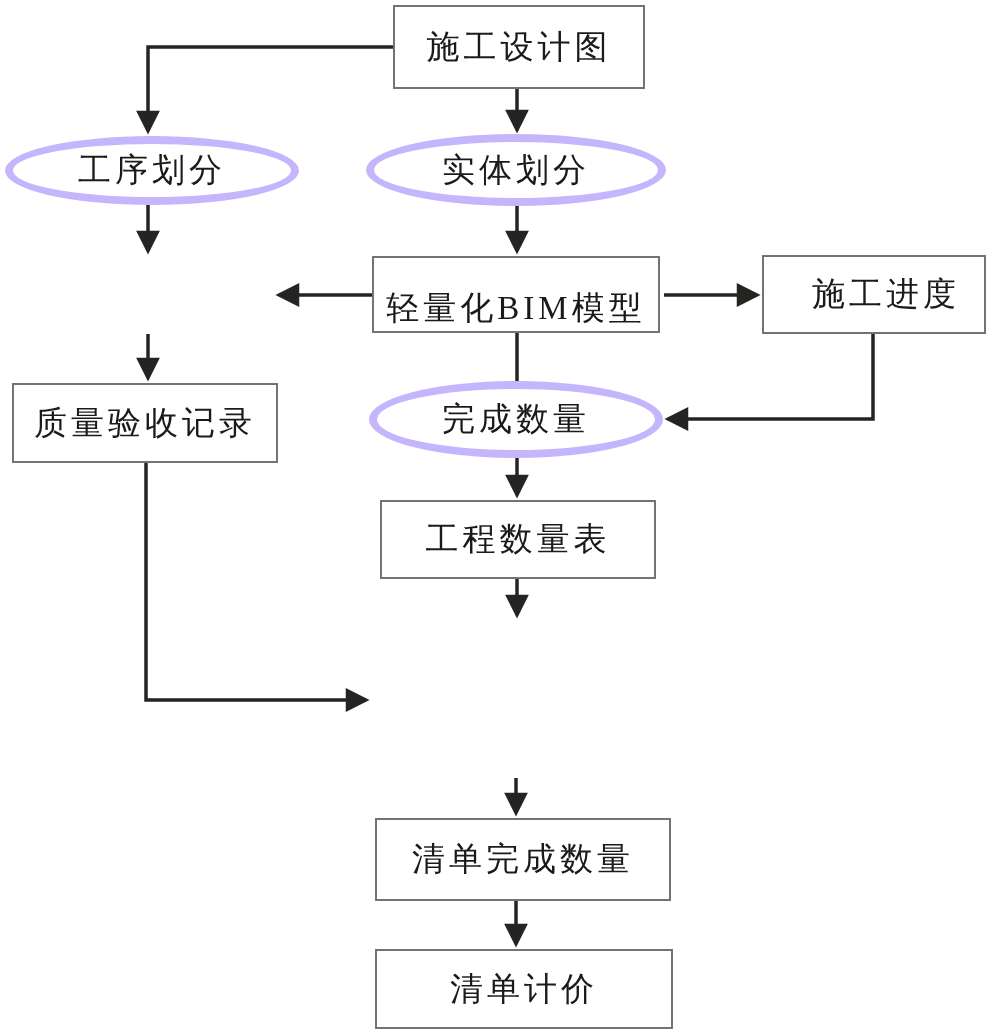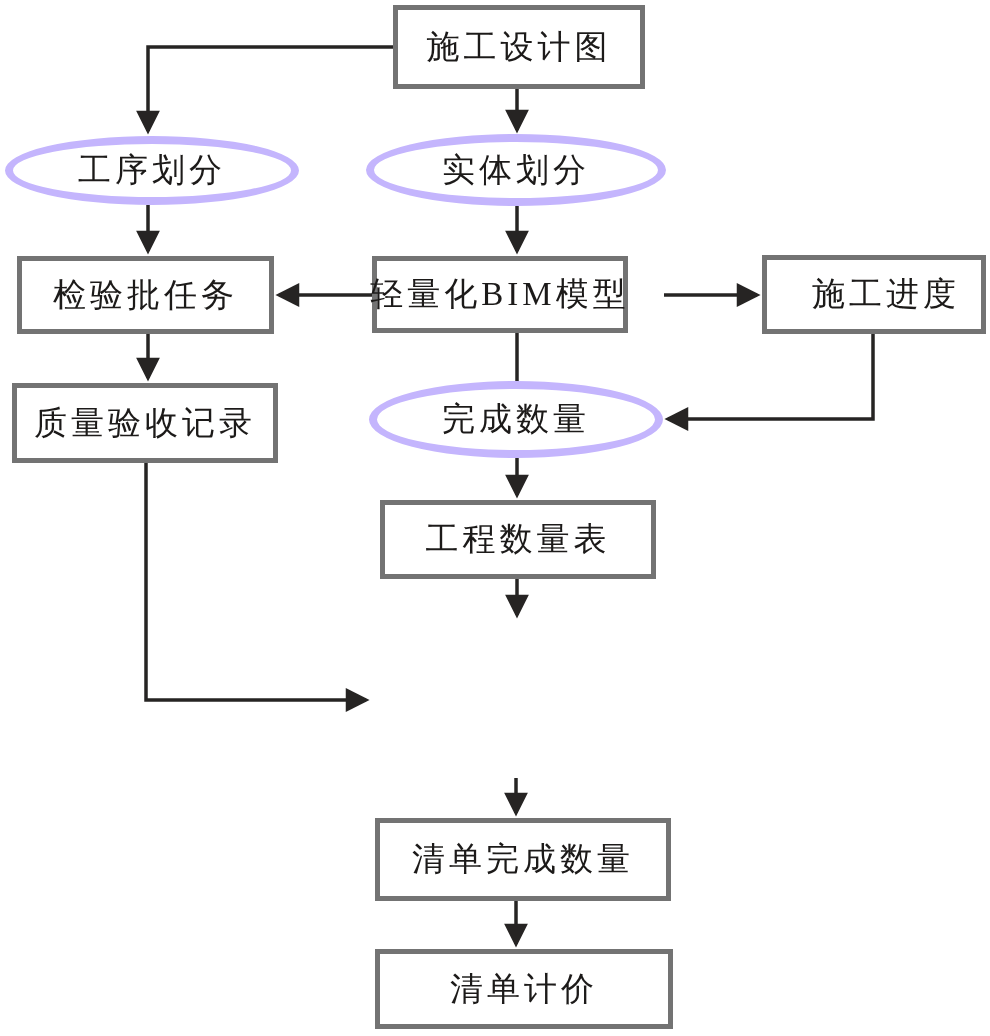--- a/index.html
+++ b/index.html
@@ -31,33 +31,33 @@
     align-items: center;
     justify-content: center;
     z-index: 2;
     color: #1c1a19;
     font-size: 33px;
     letter-spacing: 4px;
     white-space: nowrap;
     text-align: center;
   }
   .node.rect {
-    border: 5px solid #737373;
+    border: 2px solid #737373;
   }
   .node.ellipse {
     border: 8px solid #c4b5fd;
     border-radius: 50%;
   }
 
   
   #n-design               { left: 393px; top: 5px;   width: 252px; height: 84px;  }
   #n-process-division     { left: 5px;   top: 136px; width: 294px; height: 69px;  }
   #n-entity-division      { left: 366px; top: 134px; width: 300px; height: 72px;  }
   #n-inspection-batch     { left: 17px;  top: 256px; width: 257px; height: 78px;  }
-  #n-bim-model            { left: 372px; top: 256px; width: 256px; height: 77px;  }
+  #n-bim-model            { left: 372px; top: 256px; width: 288px; height: 77px; align-items: flex-end;  }
   #n-construction-progress{ left: 762px; top: 255px; width: 224px; height: 79px; padding-left: 24px;  }
   #n-quality-record       { left: 12px;  top: 383px; width: 266px; height: 80px;  }
   #n-completed-quantity   { left: 369px; top: 381px; width: 294px; height: 77px;  }
   #n-quantity-table       { left: 380px; top: 500px; width: 276px; height: 79px;  }
   #n-acceptance-quantity  { left: 371px; top: 620px; width: 290px; height: 158px; }
   #n-list-completed       { left: 375px; top: 818px; width: 296px; height: 83px;  }
   #n-list-pricing         { left: 375px; top: 949px; width: 298px; height: 80px;  }
 
   .edge {
     fill: none;
@@ -98,23 +98,20 @@
   </div>
 
   <div class="node ellipse" id="n-process-division">
     <span>工序划分</span>
   </div>
 
   <div class="node ellipse" id="n-entity-division">
     <span>实体划分</span>
   </div>
 
-  <div class="node rect" id="n-inspection-batch">
-    <span>检验批任务</span>
-  </div>
 
   <div class="node rect" id="n-bim-model">
     <span>轻量化BIM模型</span>
   </div>
 
   <div class="node rect" id="n-construction-progress">
     <span>施工进度</span>
   </div>
 
   <div class="node rect" id="n-quality-record">

